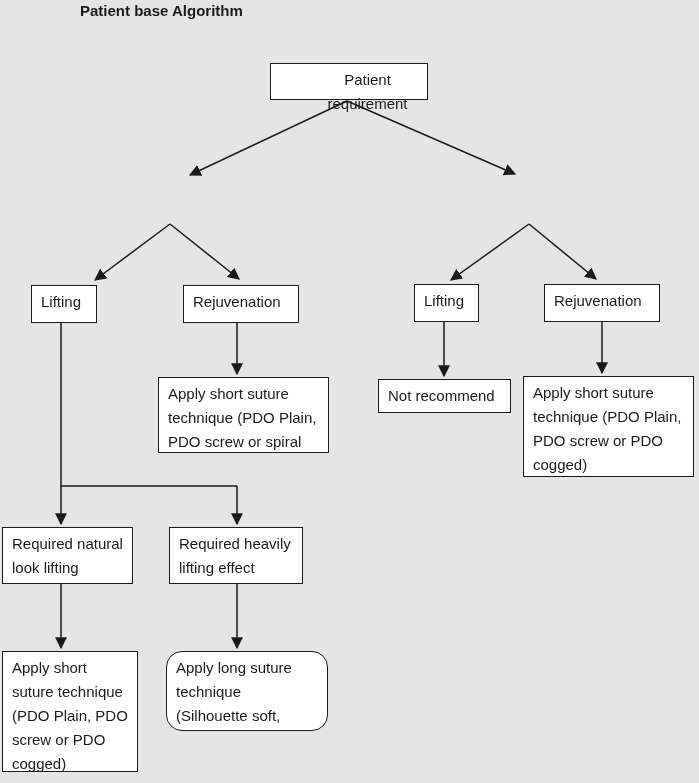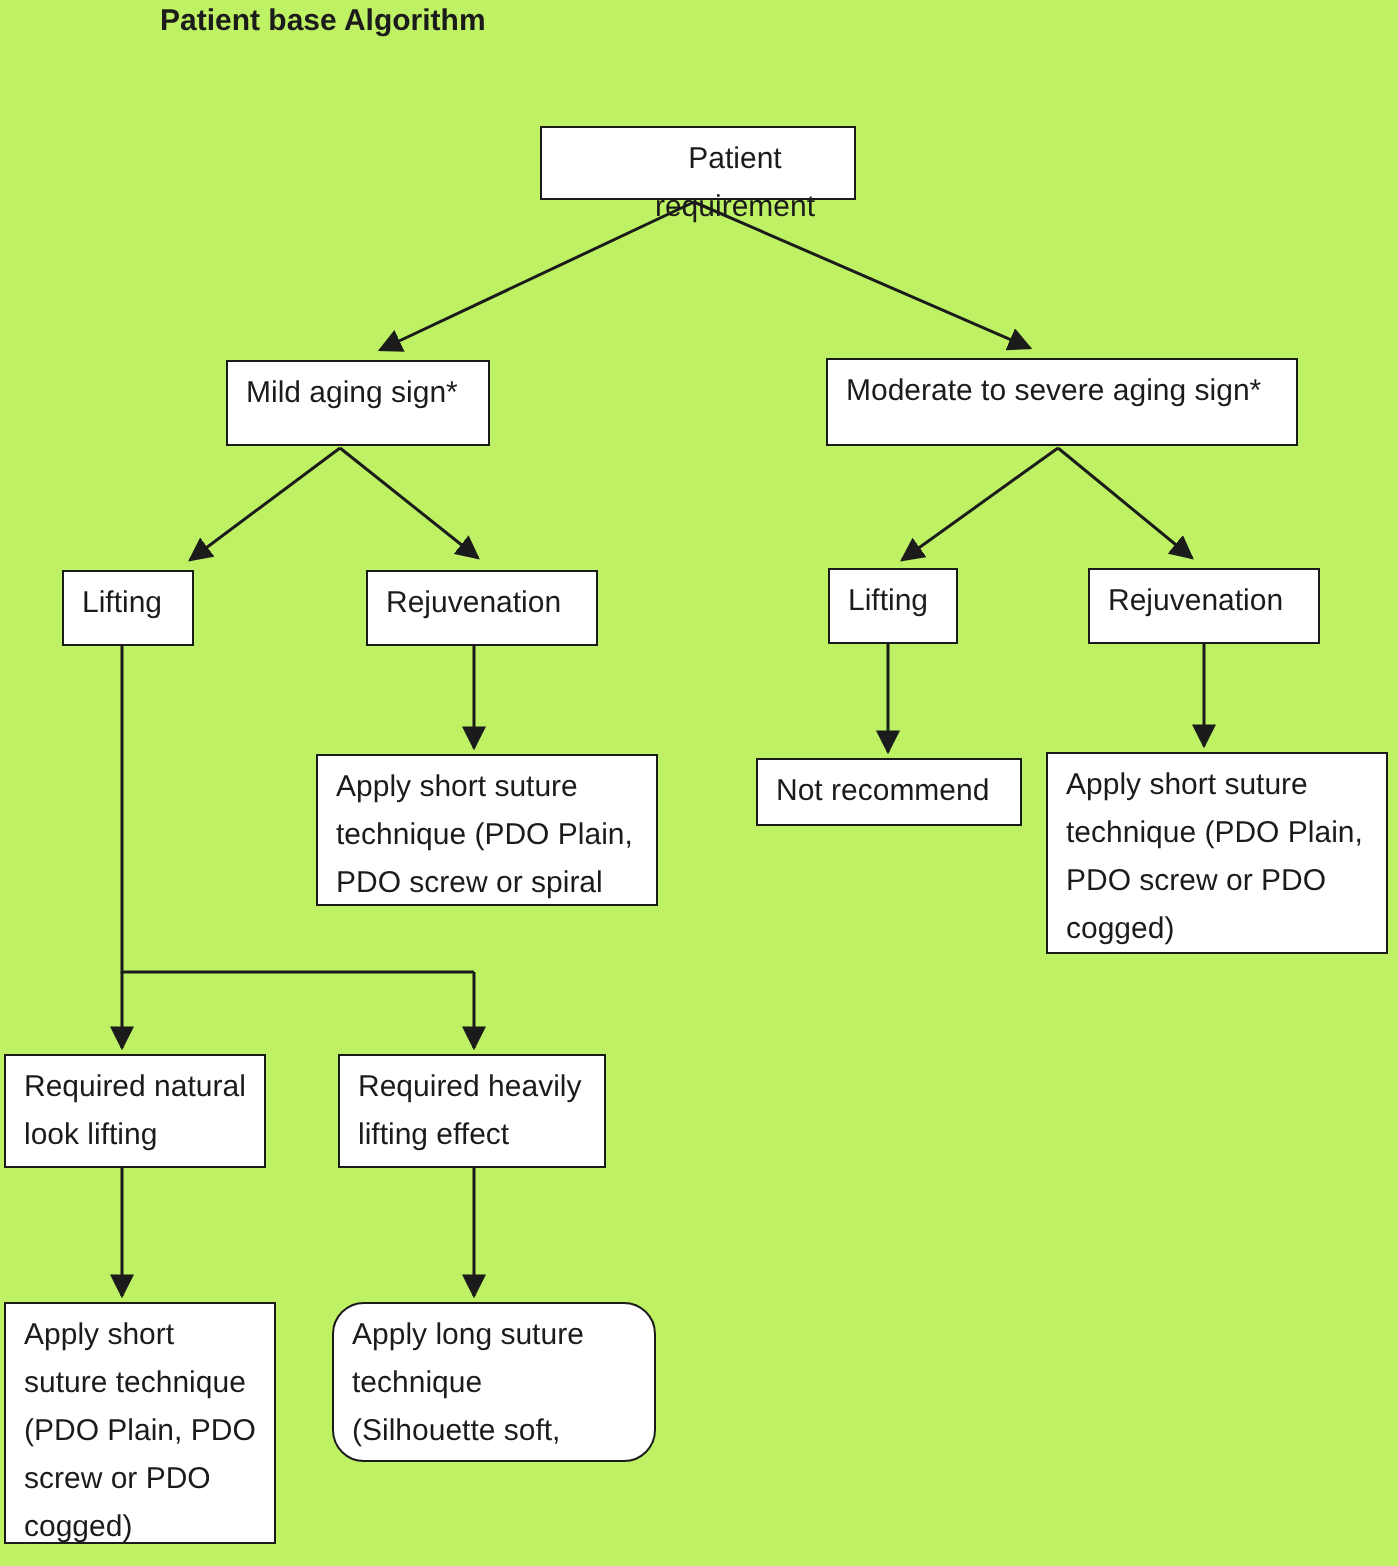--- a/index.html
+++ b/index.html
@@ -4,21 +4,21 @@
 <style>
   html, body {
     margin: 0;
     padding: 0;
     background: #ffffff;
   }
   .canvas {
     position: relative;
     width: 699px;
     height: 783px;
-    background: #bef264;
+    background: #e5e5e5;
     font-family: "Liberation Sans", "DejaVu Sans", sans-serif;
     color: #1b1b1b;
     overflow: hidden;
     text-decoration: underline;
   }
   .chart-title {
     position: absolute;
     left: 80px;
     top: 2px;
     font-size: 15px;
@@ -98,23 +98,21 @@
       <line x1="61" y1="486" x2="61" y2="524" marker-end="url(#arrow)"></line>
       <line x1="237" y1="486" x2="237" y2="524" marker-end="url(#arrow)"></line>
 
       <line x1="61" y1="584" x2="61" y2="648" marker-end="url(#arrow)"></line>
       <line x1="237" y1="584" x2="237" y2="648" marker-end="url(#arrow)"></line>
     </g>
   </svg>
 
   <div class="node centered n-patient">Patient requirement</div>
 
-  <div class="node n-mild">Mild aging sign*</div>
 
-  <div class="node n-moderate">Moderate to severe aging sign*</div>
 
   <div class="node n-mlift">Lifting</div>
 
   <div class="node n-mrejuv">Rejuvenation</div>
 
   <div class="node n-slift">Lifting</div>
 
   <div class="node n-srejuv">Rejuvenation</div>
 
   <div class="node n-mrapply">Apply short suture

